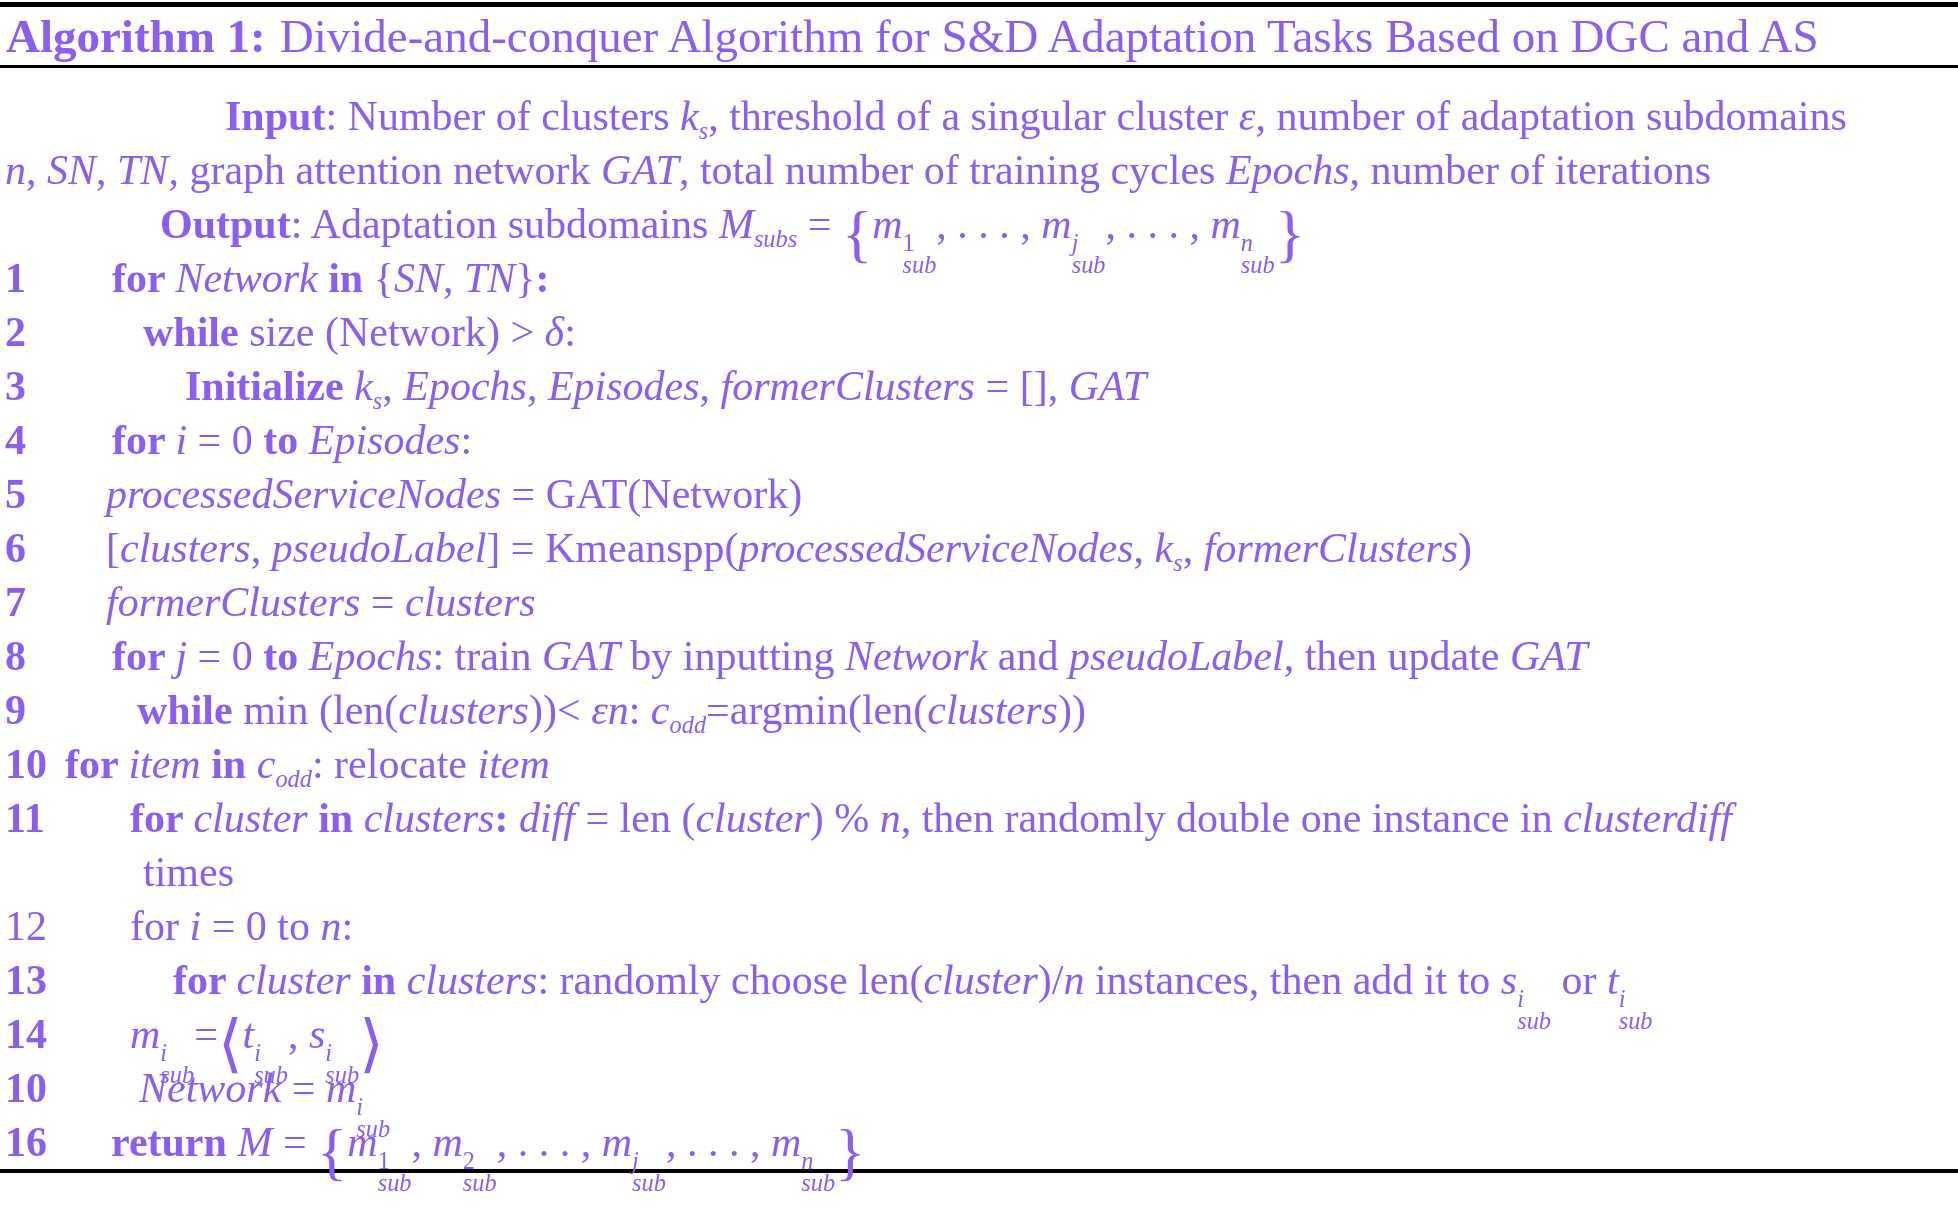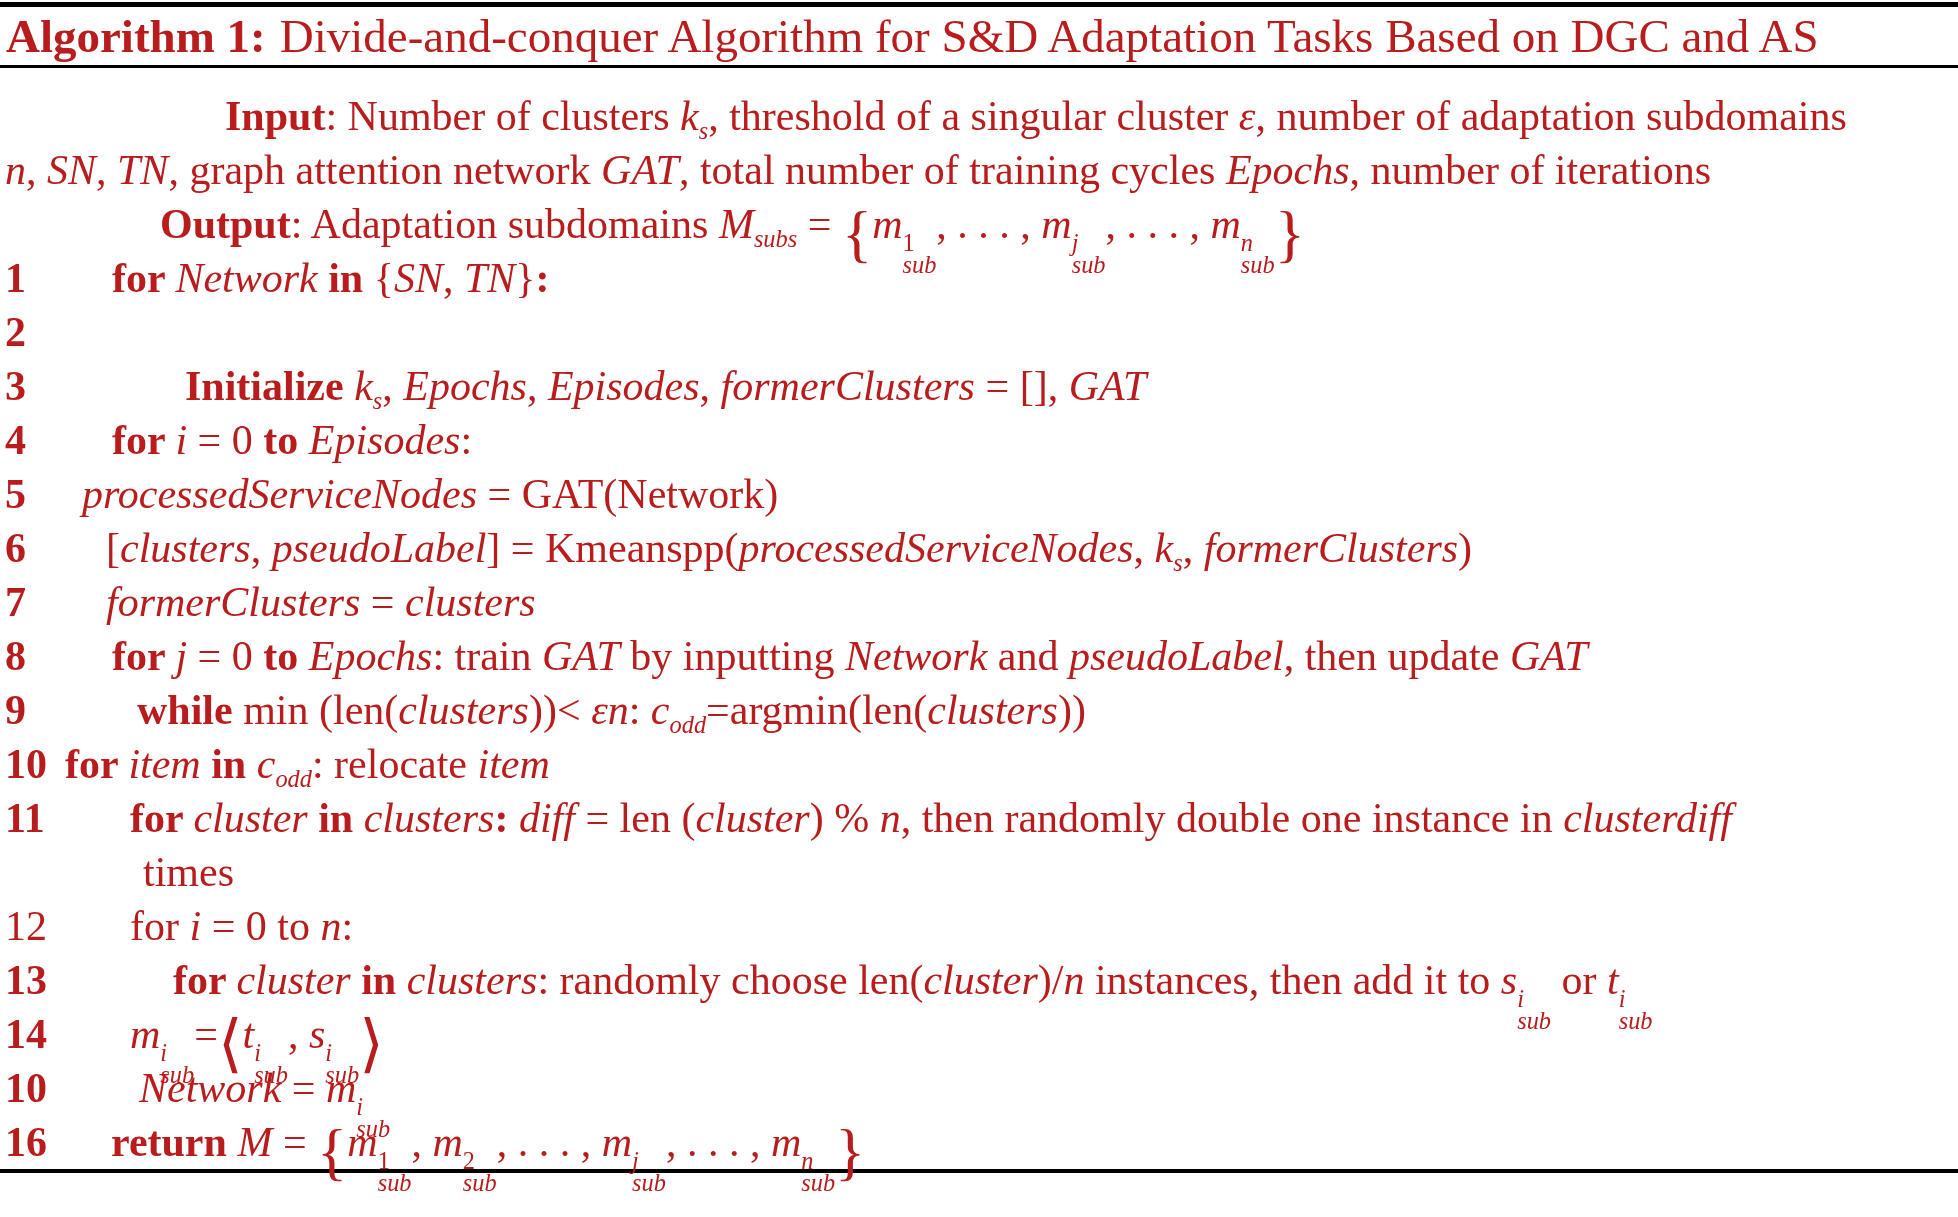--- a/index.html
+++ b/index.html
@@ -1,21 +1,21 @@
 <!DOCTYPE html>
 <html><head>
 <meta charset="utf-8">
 <style>
   html,body{margin:0;padding:0;background:#ffffff;}
   .page{
     position:relative;
     width:1958px;
     height:1217px;
     background:#ffffff;
-    color:#b91c1c;
+    color:#8b5cf6;
     font-family:"Liberation Serif","DejaVu Serif",serif;
     overflow:hidden;
   }
   .rule{background:#000000;width:100%;}
   .rule-top{height:5px;margin-top:2px;}
   .rule-mid{height:3px;}
   .rule-bottom{height:4px;}
   .title{
     height:58px;
     line-height:58px;
@@ -70,24 +70,24 @@
             <span class="seg-r">1</span>
             <span class="seg-i">sub</span>
           </span><span class="seg-r">, . . . , </span><span class="seg-i">m</span><span class="ss">
             <span class="seg-i">j</span>
             <span class="seg-i">sub</span>
           </span><span class="seg-r">, . . . , </span><span class="seg-i">m</span><span class="ss">
             <span class="seg-i">n</span>
             <span class="seg-i">sub</span>
           </span><span class="seg-lg">}</span></span></div>
       <div class="row"><span class="num seg-b">1</span><span class="content" style="margin-left: 112px;"><span class="seg-b">for </span><span class="seg-i">Network</span><span class="seg-b"> in </span><span class="seg-r">{</span><span class="seg-i">SN</span><span class="seg-r">,  </span><span class="seg-i">TN</span><span class="seg-r">}</span><span class="seg-b">:</span></span></div>
-      <div class="row"><span class="num seg-b">2</span></div>
+      <div class="row"><span class="num seg-b">2</span><span class="content" style="margin-left: 143px;"><span class="seg-b">while </span><span class="seg-r">size (Network) &gt; </span><span class="seg-i">δ</span><span class="seg-r">:</span></span></div>
       <div class="row"><span class="num seg-b">3</span><span class="content" style="margin-left: 185px;"><span class="seg-b">Initialize </span><span class="seg-i">k</span><span class="sb seg-i">s</span><span class="seg-r">, </span><span class="seg-i">Epochs</span><span class="seg-r">, </span><span class="seg-i">Episodes</span><span class="seg-r">, </span><span class="seg-i">formerClusters</span><span class="seg-r"> = [], </span><span class="seg-i">GAT</span></span></div>
       <div class="row"><span class="num seg-b">4</span><span class="content" style="margin-left: 112px;"><span class="seg-b">for </span><span class="seg-i">i</span><span class="seg-r"> = 0 </span><span class="seg-b">to </span><span class="seg-i">Episodes</span><span class="seg-r">:</span></span></div>
-      <div class="row"><span class="num seg-b">5</span><span class="content" style="margin-left: 82px; text-align: right;"><span class="seg-i">processedServiceNodes</span><span class="seg-r"> = GAT(Network)</span></span></div>
+      <div class="row"><span class="num seg-b">5</span><span class="content" style="margin-left: 106px; text-align: right;"><span class="seg-i">processedServiceNodes</span><span class="seg-r"> = GAT(Network)</span></span></div>
       <div class="row"><span class="num seg-b">6</span><span class="content" style="margin-left: 106px;"><span class="seg-r">[</span><span class="seg-i">clusters</span><span class="seg-r">,  </span><span class="seg-i">pseudoLabel</span><span class="seg-r">] = Kmeanspp(</span><span class="seg-i">processedServiceNodes</span><span class="seg-r">, </span><span class="seg-i">k</span><span class="sb seg-i">s</span><span class="seg-r">, </span><span class="seg-i">formerClusters</span><span class="seg-r">)</span></span></div>
       <div class="row"><span class="num seg-b">7</span><span class="content" style="margin-left: 106px;"><span class="seg-i">formerClusters</span><span class="seg-r"> = </span><span class="seg-i">clusters</span></span></div>
       <div class="row"><span class="num seg-b">8</span><span class="content" style="margin-left: 112px;"><span class="seg-b">for </span><span class="seg-i">j</span><span class="seg-r"> = 0 </span><span class="seg-b">to </span><span class="seg-i">Epochs</span><span class="seg-r">: train </span><span class="seg-i">GAT</span><span class="seg-r"> by inputting </span><span class="seg-i">Network</span><span class="seg-r"> and </span><span class="seg-i">pseudoLabel</span><span class="seg-r">, then update </span><span class="seg-i">GAT</span></span></div>
       <div class="row"><span class="num seg-b">9</span><span class="content" style="margin-left: 137px;"><span class="seg-b">while </span><span class="seg-r">min (len(</span><span class="seg-i">clusters</span><span class="seg-r">))&lt; </span><span class="seg-i">εn</span><span class="seg-r">: </span><span class="seg-i">c</span><span class="sb seg-i">odd</span><span class="seg-r">=argmin(len(</span><span class="seg-i">clusters</span><span class="seg-r">))</span></span></div>
       <div class="row"><span class="num seg-b">10</span><span class="content" style="margin-left: 65px;"><span class="seg-b">for </span><span class="seg-i">item</span><span class="seg-b"> in </span><span class="seg-i">c</span><span class="sb seg-i">odd</span><span class="seg-r">: relocate </span><span class="seg-i">item</span></span></div>
       <div class="row"><span class="num seg-b">11</span><span class="content" style="margin-left: 130px;"><span class="seg-b">for </span><span class="seg-i">cluster</span><span class="seg-b"> in </span><span class="seg-i">clusters</span><span class="seg-b">: </span><span class="seg-i">diff</span><span class="seg-r"> =  len (</span><span class="seg-i">cluster</span><span class="seg-r">) % </span><span class="seg-i">n</span><span class="seg-r">, then randomly double one instance in </span><span class="seg-i">clusterdiff</span></span></div>
       <div class="row"><span class="content" style="margin-left: 143px;"><span class="seg-r">times</span></span></div>
       <div class="row"><span class="num seg-r">12</span><span class="content" style="margin-left: 130px;"><span class="seg-r">for </span><span class="seg-i">i</span><span class="seg-r"> = 0 to </span><span class="seg-i">n</span><span class="seg-r">:</span></span></div>
       <div class="row"><span class="num seg-b">13</span><span class="content" style="margin-left: 173px;"><span class="seg-b">for </span><span class="seg-i">cluster</span><span class="seg-b"> in </span><span class="seg-i">clusters</span><span class="seg-r">: randomly choose len(</span><span class="seg-i">cluster</span><span class="seg-r">)/</span><span class="seg-i">n</span><span class="seg-r"> instances, then add it to </span><span class="seg-i">s</span><span class="ss">
             <span class="seg-i">i</span>

